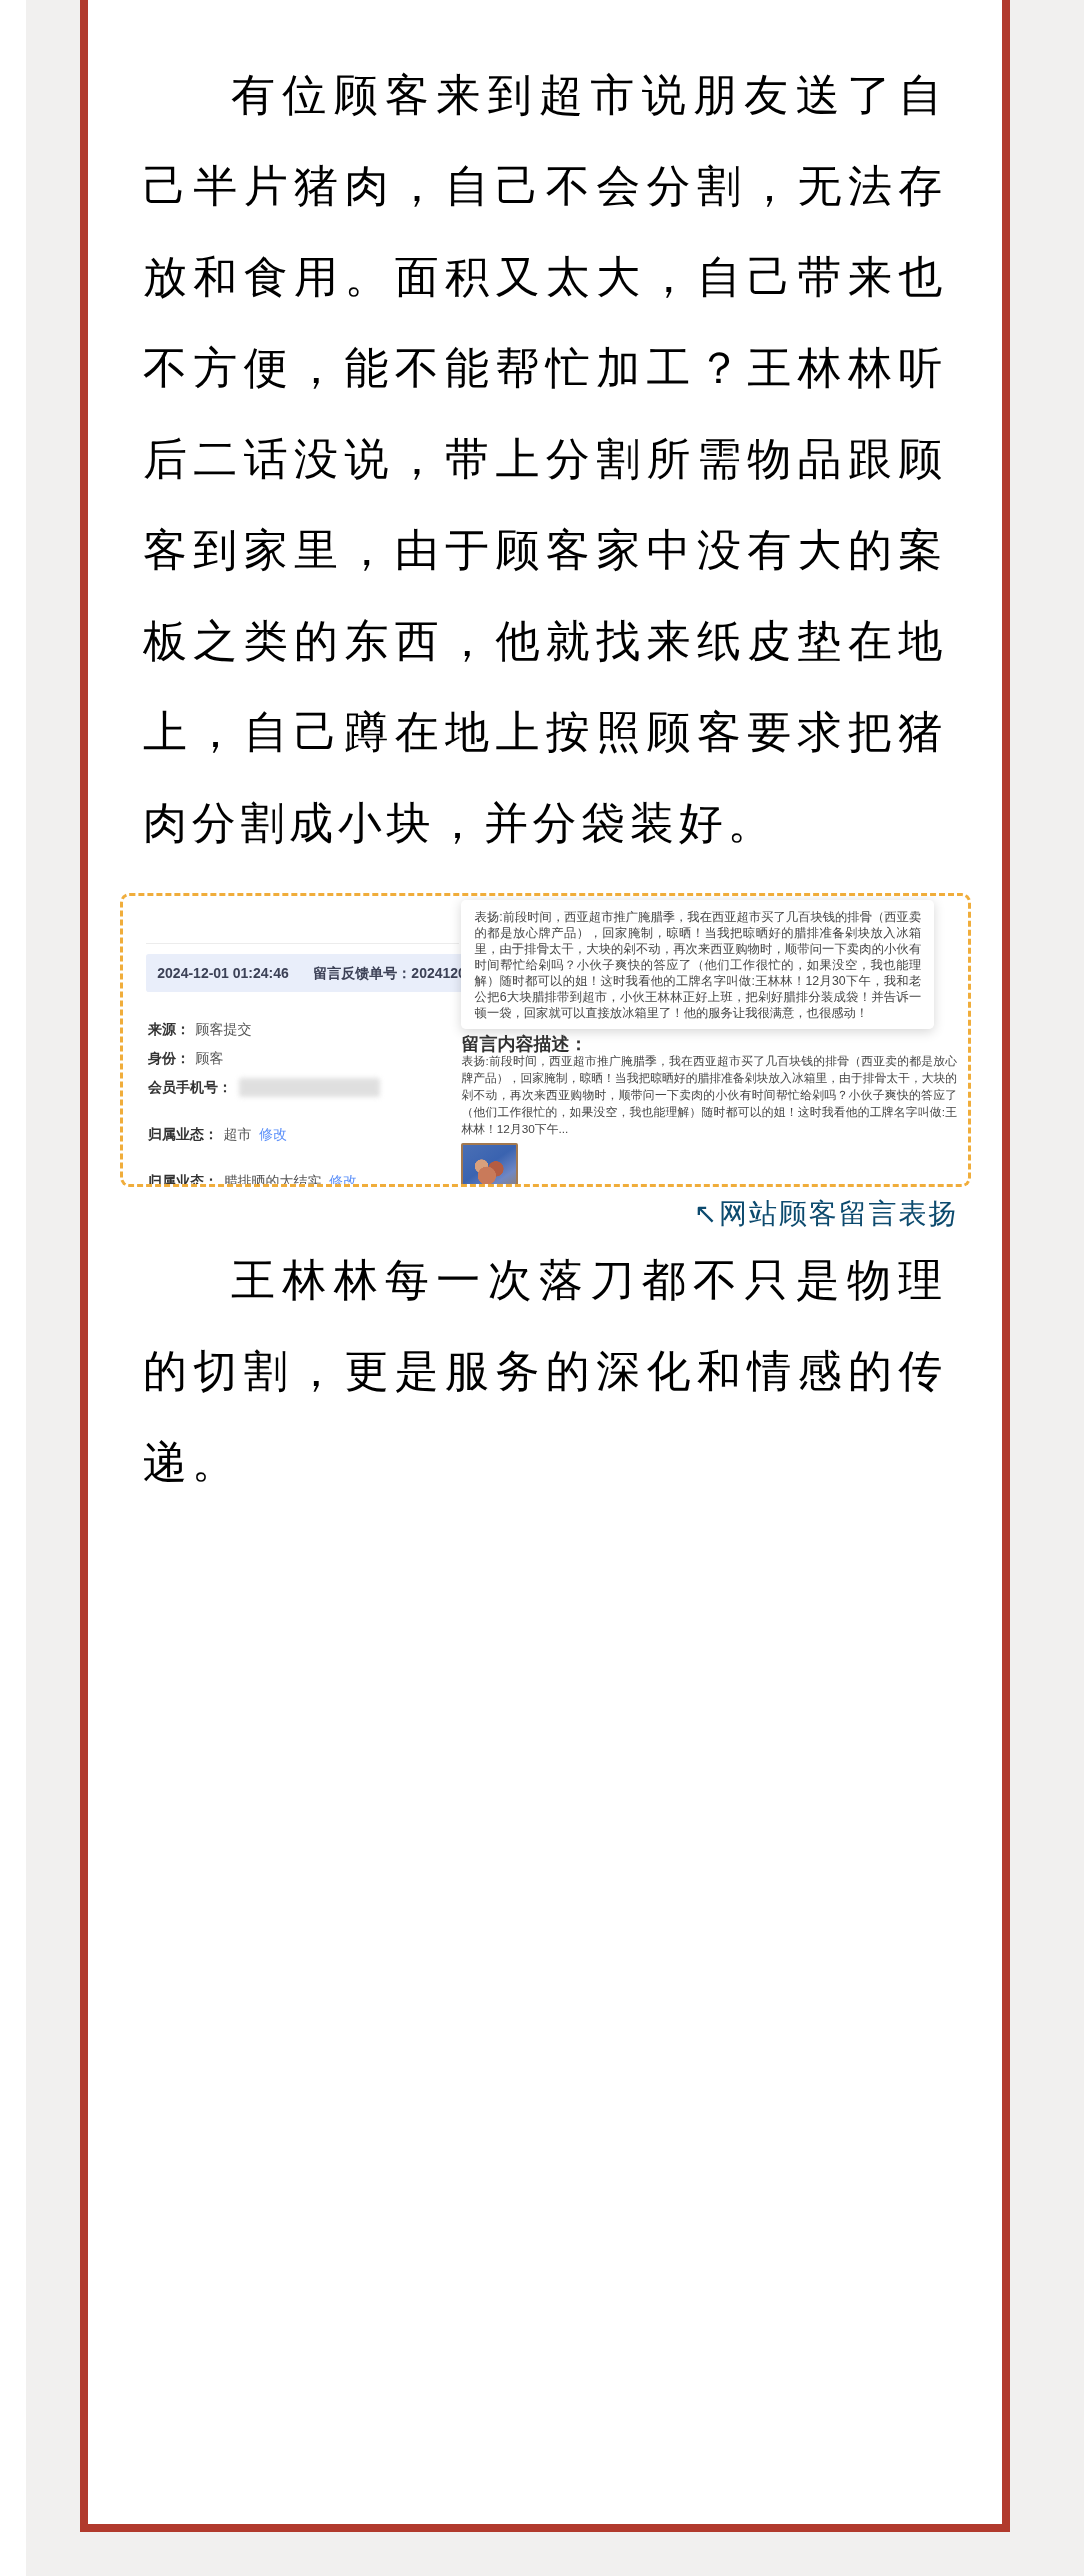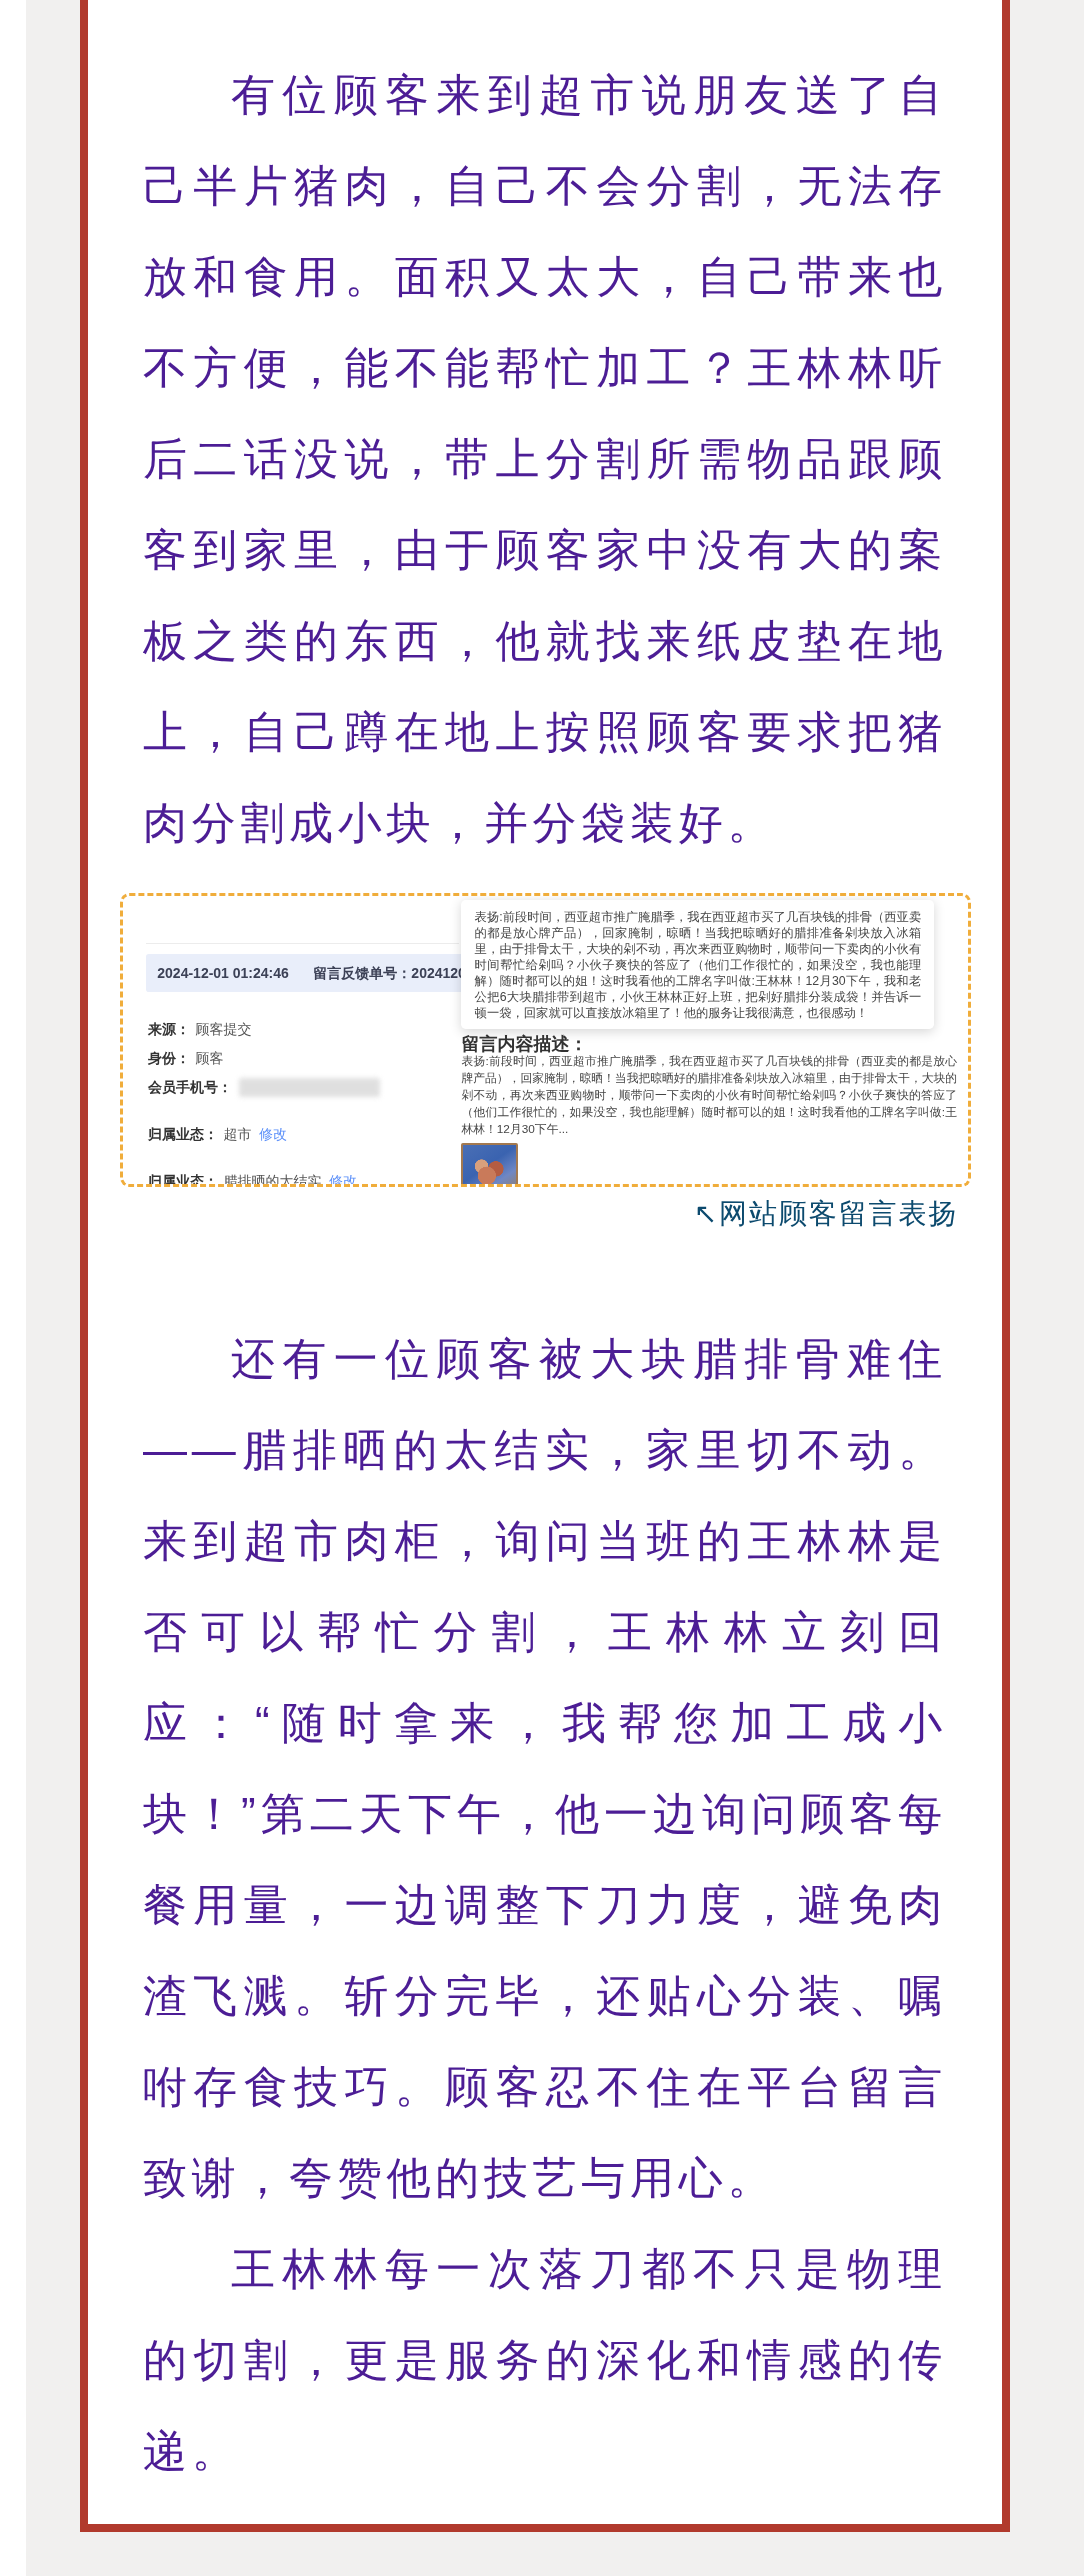--- a/index.html
+++ b/index.html
@@ -12,21 +12,21 @@
   .edge-left{left:0;width:26.4px;}
   .edge-right{left:1084px;width:5.7px;}
 
   .article-card{
     position:absolute;left:80px;top:-19px;width:930px;height:2551px;
     box-sizing:border-box;border:8.5px solid #b13a2d;background:#ffffff;
   }
   .article-inner{padding:60px 55px 0 55px;}
 
   .para{
-    margin:0;color:#4c1d95;font-size:44px;line-height:91px;
+    margin:0;color:#000000;font-size:44px;line-height:91px;
     letter-spacing:4.7px;text-align:justify;text-indent:2em;
     text-justify:inter-ideograph;
   }
   .para + .para{margin-top:0;}
   #para2{margin-top:79px;}
 
   
   .shot{
     box-sizing:border-box;position:relative;margin-top:24.5px;margin-left:-22.6px;
     width:851px;height:294px;border:3.8px dashed #f0ad3b;border-radius:9.4px;
@@ -117,19 +117,18 @@
 
       <div class="desc-block">
         <div class="desc-label">留言内容描述：</div>
         <div class="desc-text">表扬:前段时间，西亚超市推广腌腊季，我在西亚超市买了几百块钱的排骨（西亚卖的都是放心牌产品），回家腌制，晾晒！当我把晾晒好的腊排准备剁块放入冰箱里，由于排骨太干，大块的剁不动，再次来西亚购物时，顺带问一下卖肉的小伙有时间帮忙给剁吗？小伙子爽快的答应了（他们工作很忙的，如果没空，我也能理解）随时都可以的姐！这时我看他的工牌名字叫做:王林林！12月30下午...</div>
         <div class="meat-photo"></div>
       </div>
     </div>
 
     <div class="shot-caption">↖网站顾客留言表扬</div>
 
-    <p class="para" id="para2">还有一位顾客被大块腊排骨难住——腊排晒的太结实，家里切不动。来到超市肉柜，询问当班的王林林是否可以帮忙分割，王林林立刻回应：“随时拿来，我帮您加工成小块！”第二天下午，他一边询问顾客每餐用量，一边调整下刀力度，避免肉渣飞溅。斩分完毕，还贴心分装、嘱咐存食技巧。顾客忍不住在平台留言致谢，夸赞他的技艺与用心。</p>
 
     <p class="para" id="para3">王林林每一次落刀都不只是物理的切割，更是服务的深化和情感的传递。</p>
 
   </div>
 </div>
 
 
 </body></html>

